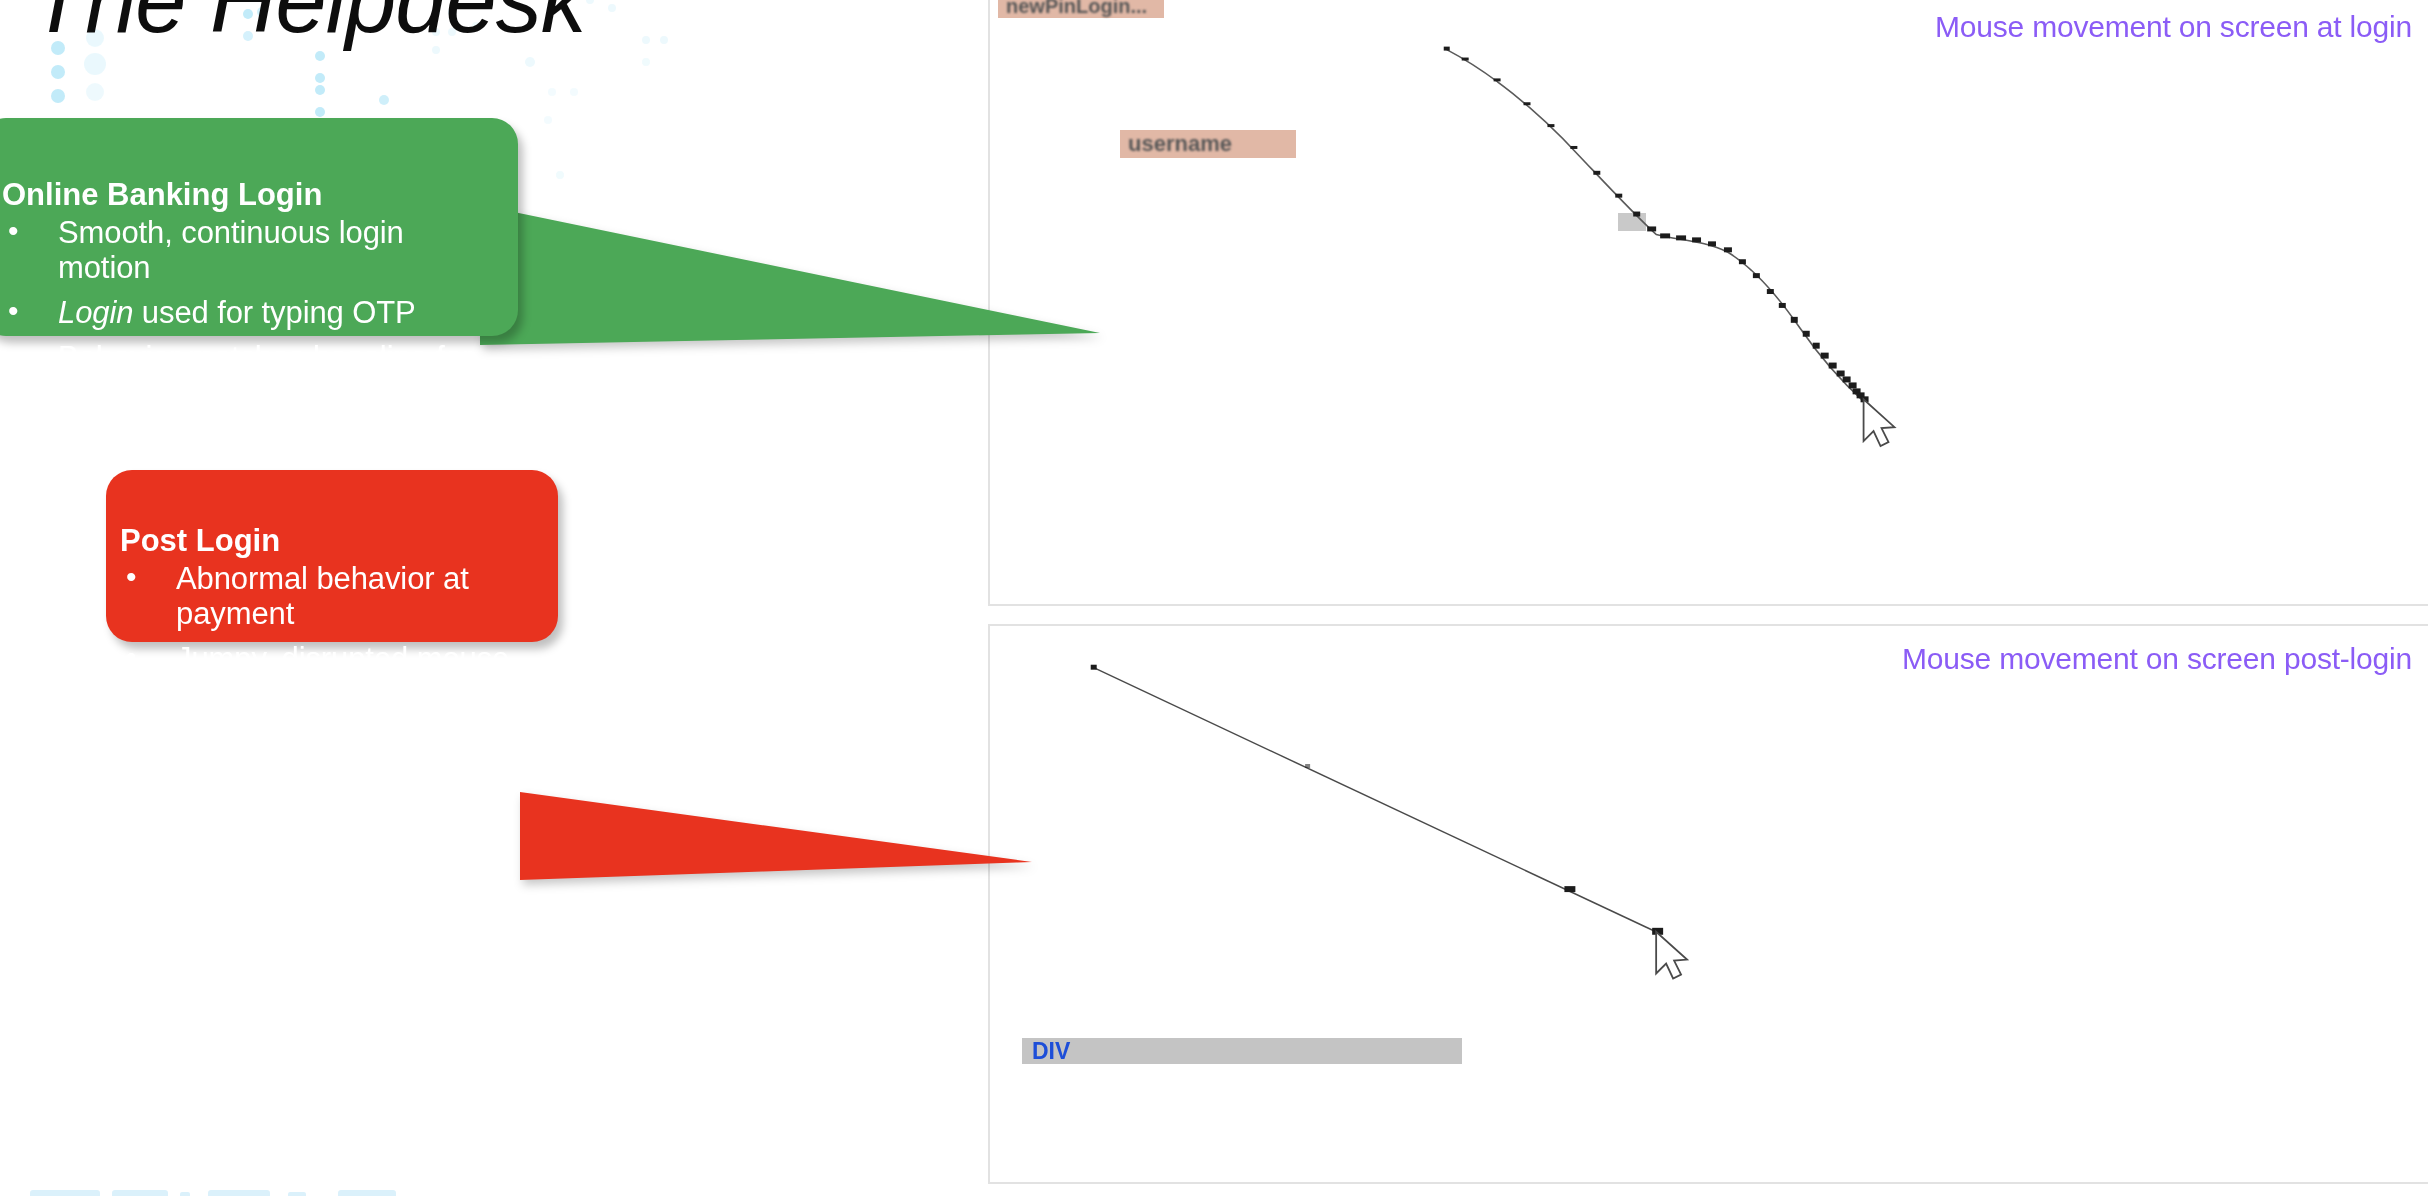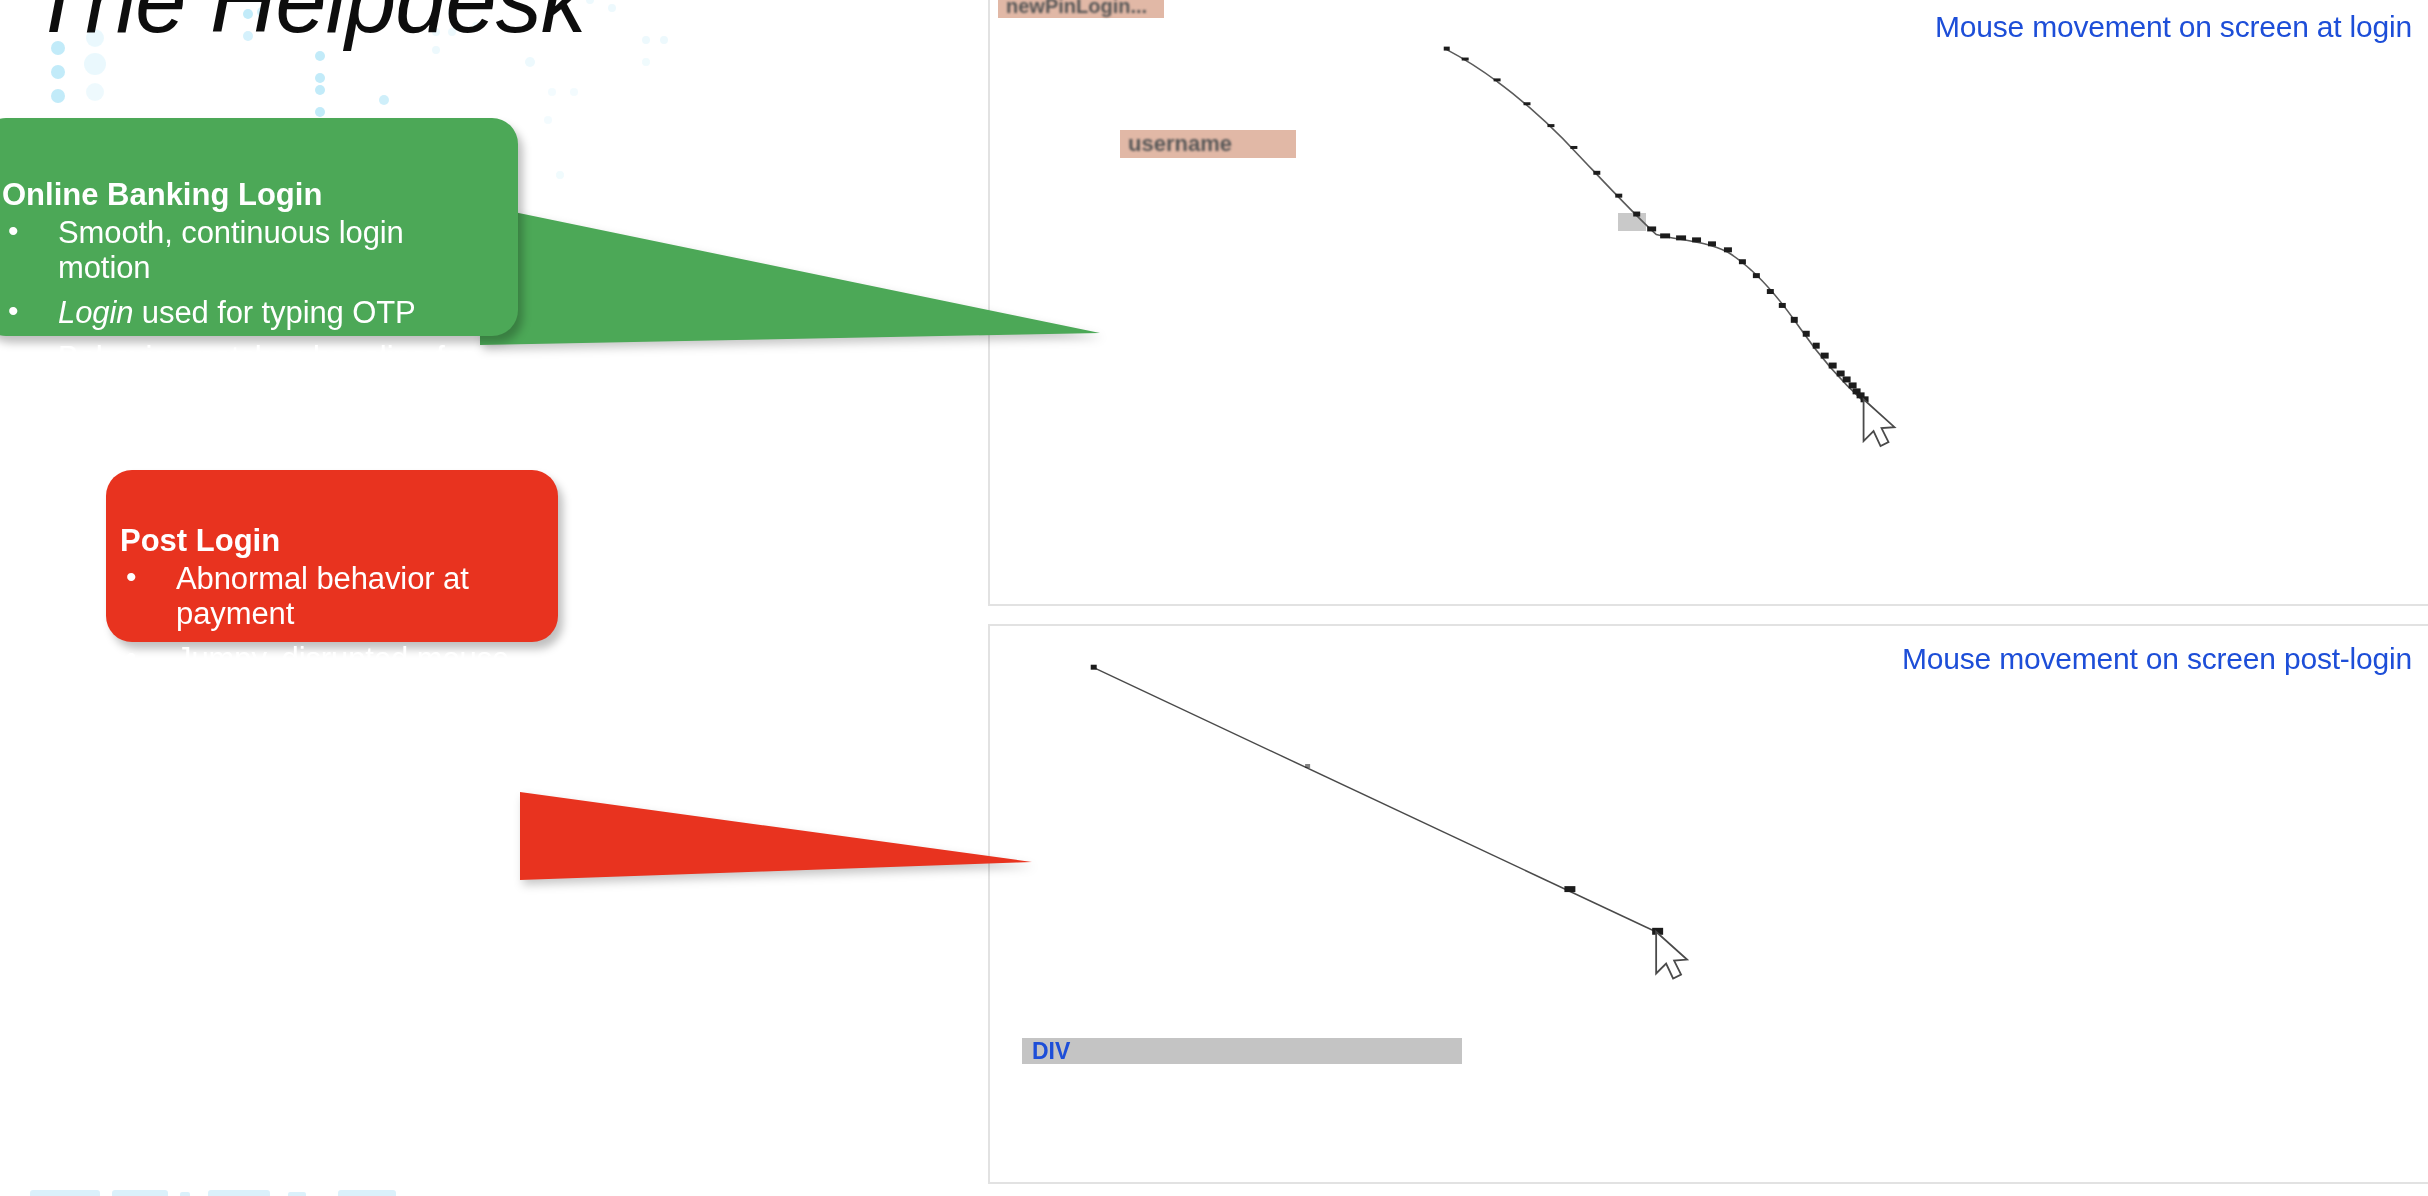--- a/index.html
+++ b/index.html
@@ -133,21 +133,21 @@
     left: 988px;
     top: 624px;
     width: 1444px;
     height: 560px;
   }
   .panel-caption {
     position: absolute;
     right: 18px;
     top: 22px;
     font-size: 30px;
-    color: #1d4ed8;
+    color: #8b5cf6;
     white-space: nowrap;
     letter-spacing: -0.2px;
   }
   #panel-postlogin .panel-caption { top: 16px; }
 
   
   .field-bar {
     position: absolute;
     background: #dcac97;
     opacity: 0.85;

